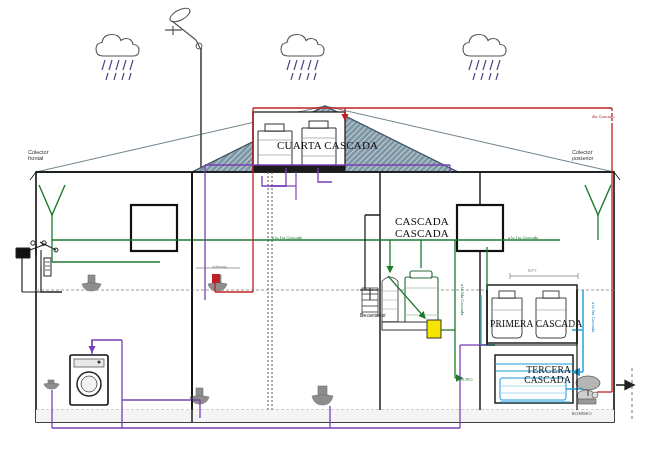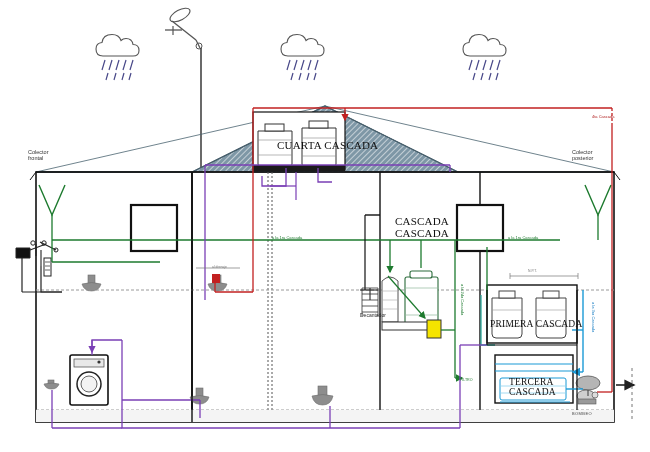--- a/index.html
+++ b/index.html
@@ -367,21 +367,21 @@
 
   <div class="lbl lbl-title" style="left:261px;top:140px;padding-left:16px;">CUARTA CASCADA</div>
 
   <div class="lbl lbl-title" style="left:382px;top:216px;text-align:center;width:80px;">
     <div>CASCADA</div>
     <div>CASCADA</div>
   </div>
 
   <div class="lbl lbl-title2" style="left:490px;top:320px;">PRIMERA CASCADA</div>
 
-  <div class="lbl lbl-title2" style="left:509px;top:378px;text-align:left;width:62px;">
+  <div class="lbl lbl-title2" style="left:509px;top:366px;text-align:right;width:62px;">
     <div>TERCERA</div>
     <div>CASCADA</div>
   </div>
 
   <div class="lbl lbl-sm" style="left:360px;top:313px;">Decantador</div>
 
   <div class="lbl lbl-xs" style="left:572px;top:412px;letter-spacing:.4px;">BOMBEO</div>
 
   <div class="lbl lbl-xs red" style="left:592px;top:115px;">4ta Cascada</div>
 

